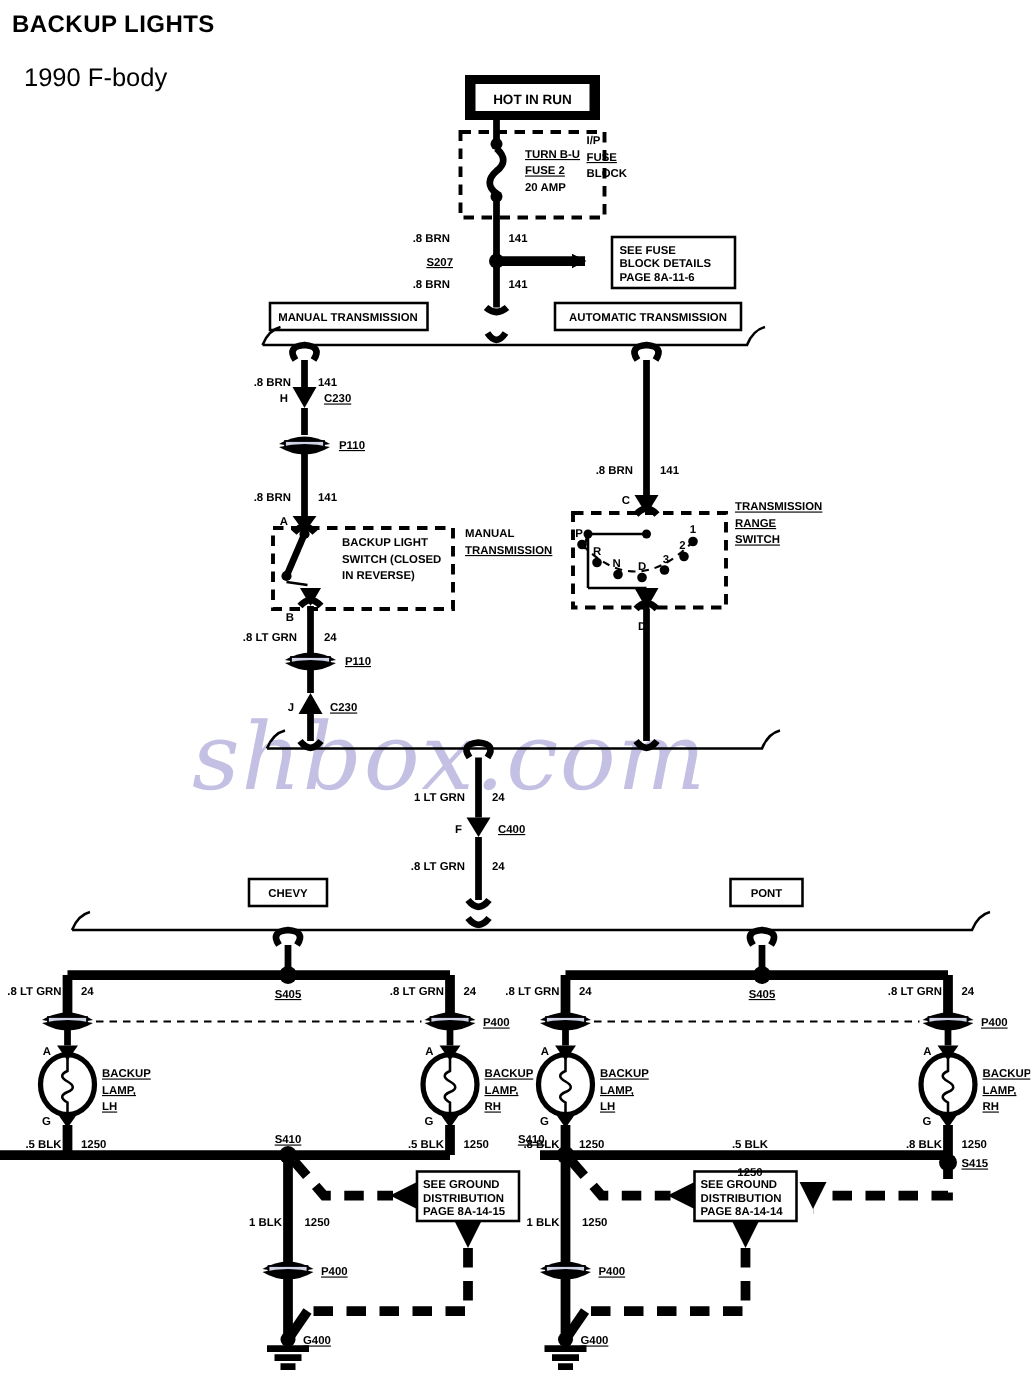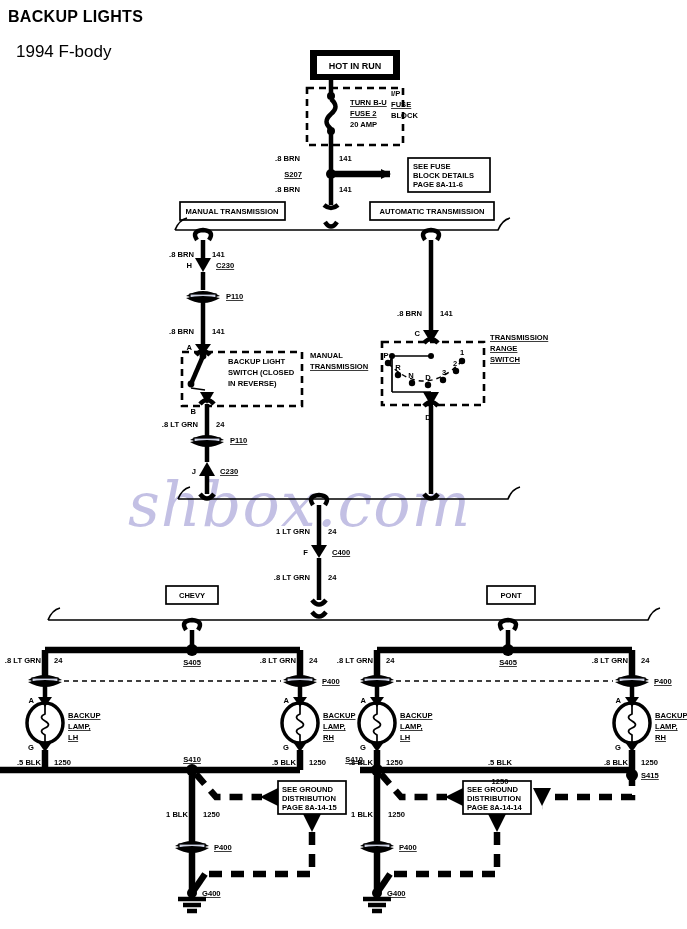--- a/index.html
+++ b/index.html
@@ -14,21 +14,21 @@
       font-family:"DejaVu Serif", serif;font-style:italic;font-size:62px;
       color:#b9b6e0;opacity:.85;letter-spacing:1px;white-space:nowrap;
       pointer-events:none;}
 </style>
 </head>
 <body>
 
 <div id="stage">
 
   <div class="ttl" id="t-main">BACKUP LIGHTS</div>
-  <div class="ttl" id="t-sub">1994 F-body</div>
+  <div class="ttl" id="t-sub">1990 F-body</div>
   <div class="wm">shbox.com</div>
 
   <svg id="diagram" viewBox="0 0 687 929">
     <defs>
       <style>
         .w{stroke:#000;stroke-width:4.5;fill:none;}
         .wt{stroke:#000;stroke-width:6.5;fill:none;}
         .thin{stroke:#000;stroke-width:1.7;fill:none;}
         .bx{fill:none;stroke:#000;stroke-width:1.7;}
         .dash{stroke:#000;stroke-width:2.6;fill:none;stroke-dasharray:7 5;}

